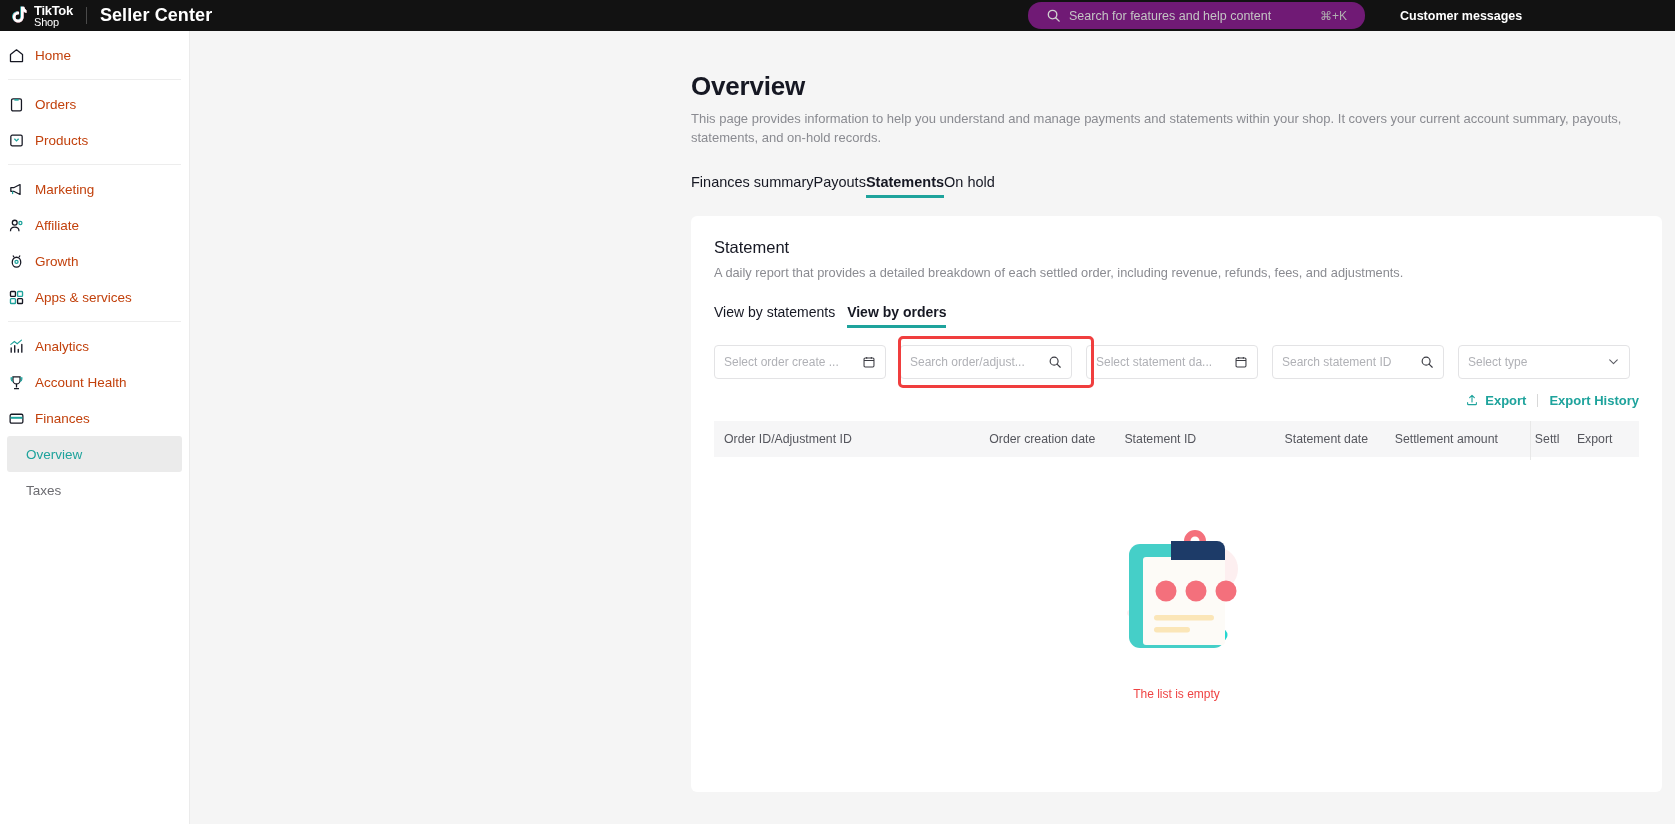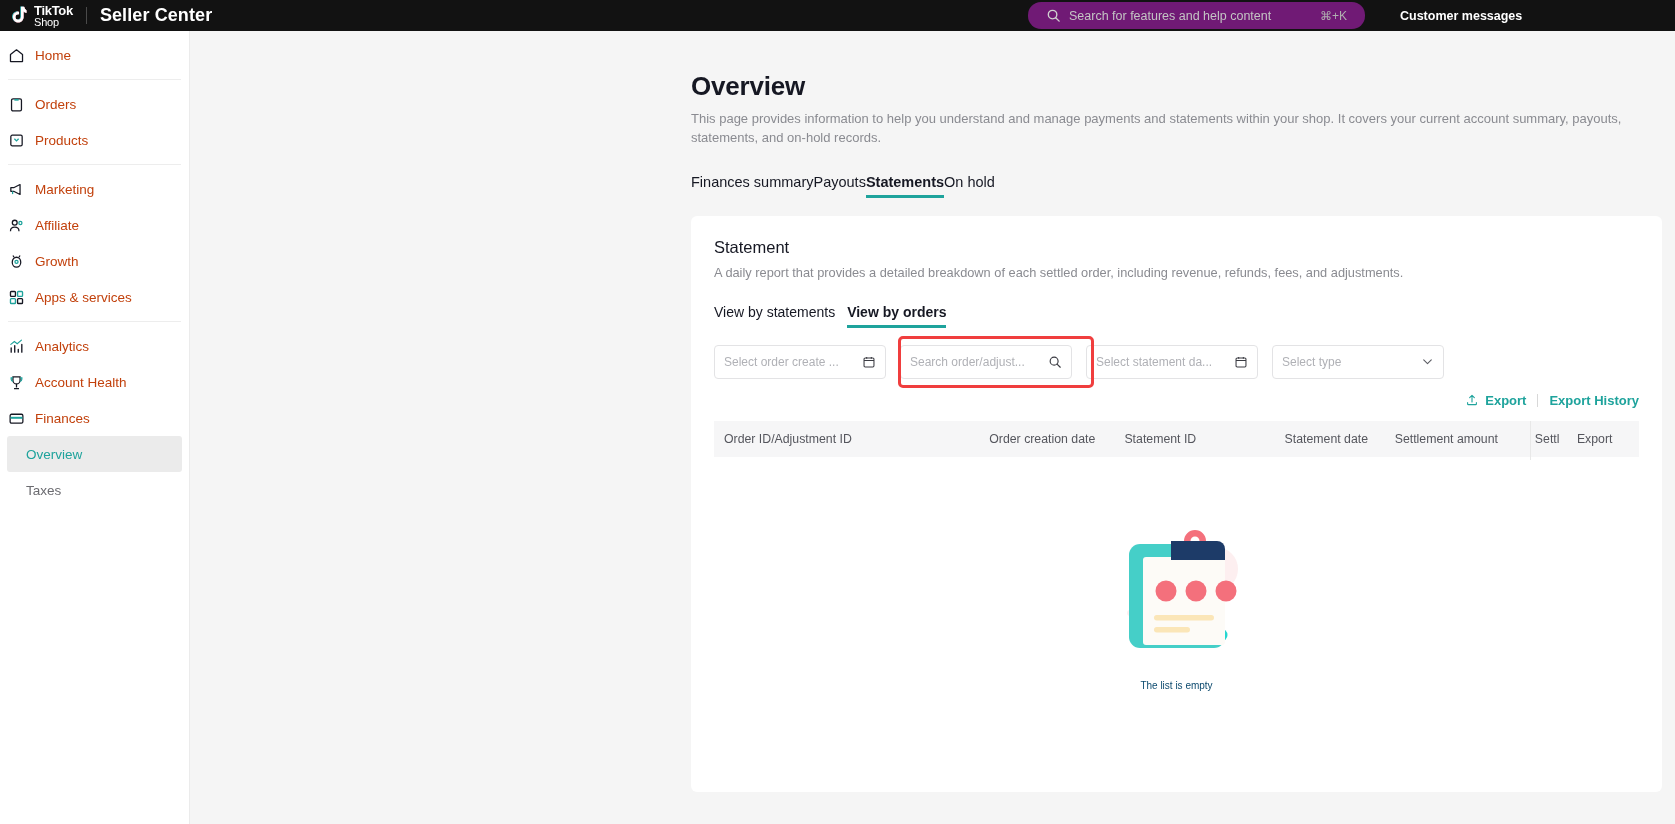--- a/index.html
+++ b/index.html
@@ -111,21 +111,21 @@
   table.grid th {
     background: #f6f6f7; font-size: 12.3px; font-weight: normal; color: #55565d;
     text-align: left; padding: 11px 0 11px 10px; white-space: nowrap; overflow: hidden;
   }
   th.c0 { width: 265px; } th.c1 { width: 135px; } th.c2 { width: 160px; }
   th.c3 { width: 110px; } th.c4 { width: 140px; } th.c5 { width: 42px; } th.c6 { width: 72px; }
   .grid-wrap { position: relative; }
   .col-shadow { position: absolute; right: 108px; top: 0; width: 1px; height: 39px; background: #e8e8e8; }
 
   .empty { display: flex; flex-direction: column; align-items: center; padding-top: 60px; }
-  .empty-text { font-size: 10px; color: #0c4a6e; margin-top: 28px; }
+  .empty-text { font-size: 12px; color: #ef4444; margin-top: 35px; }
 </style>
 </head>
 <body>
 
 <div class="app">
 
   <div class="topbar">
     <div class="brand">
       <div class="tt-logo">
         <svg class="tt-note" viewBox="0 0 24 24">
@@ -332,20 +332,27 @@
           </div>
 
           <div class="field f-date2">
             <span class="ph">Select statement da...</span>
             <svg width="14" height="14" viewBox="0 0 24 24" fill="none" stroke="#3a3b42" stroke-width="1.8">
               <rect x="3.5" y="5" width="17" height="15.5" rx="2"></rect>
                 <path d="M3.5 9.5h17M8 3.5v3M16 3.5v3"></path>
             </svg>
           </div>
 
+          <div class="field f-stmt">
+            <span class="ph">Search statement ID</span>
+            <svg width="14" height="14" viewBox="0 0 24 24" fill="none" stroke="#3a3b42" stroke-width="2">
+              <circle cx="10.5" cy="10.5" r="6.8"></circle>
+                <line x1="15.5" y1="15.5" x2="21" y2="21" stroke-linecap="round"></line>
+            </svg>
+          </div>
 
           <div class="field f-type">
             <span class="ph">Select type</span>
             <svg width="13" height="13" viewBox="0 0 24 24" fill="none" stroke="#5b5c63" stroke-width="2" stroke-linecap="round" stroke-linejoin="round">
               <path d="M5 9l7 7 7-7"></path>
             </svg>
           </div>
 
           <div class="hl-box"></div>
         </div>

